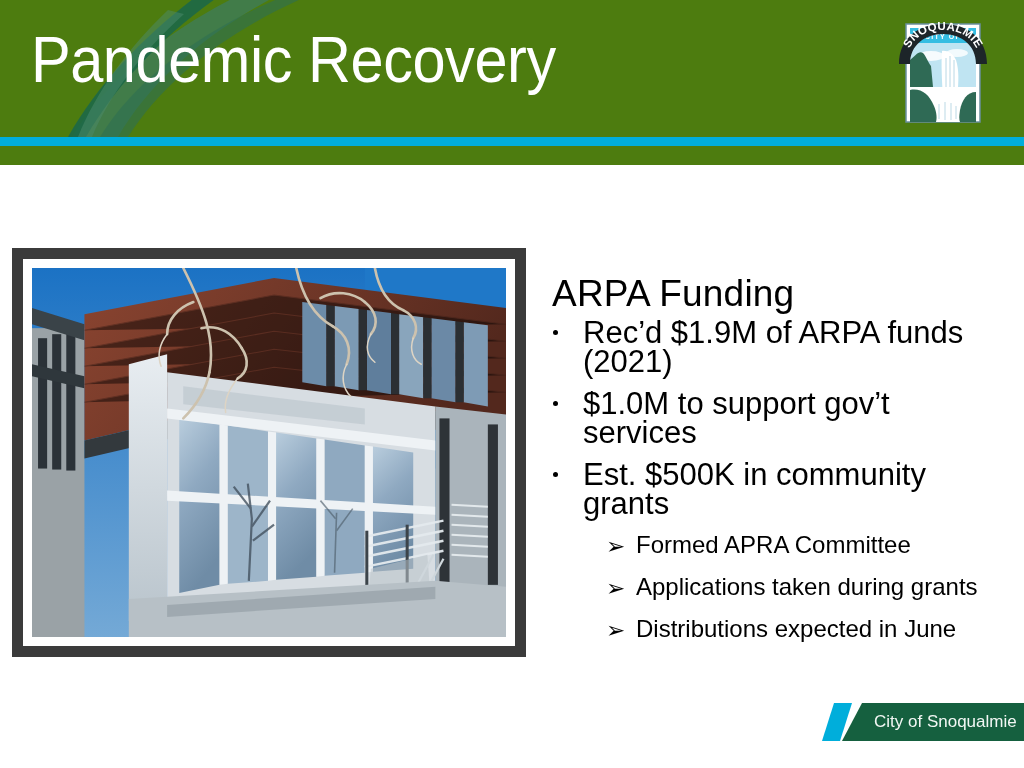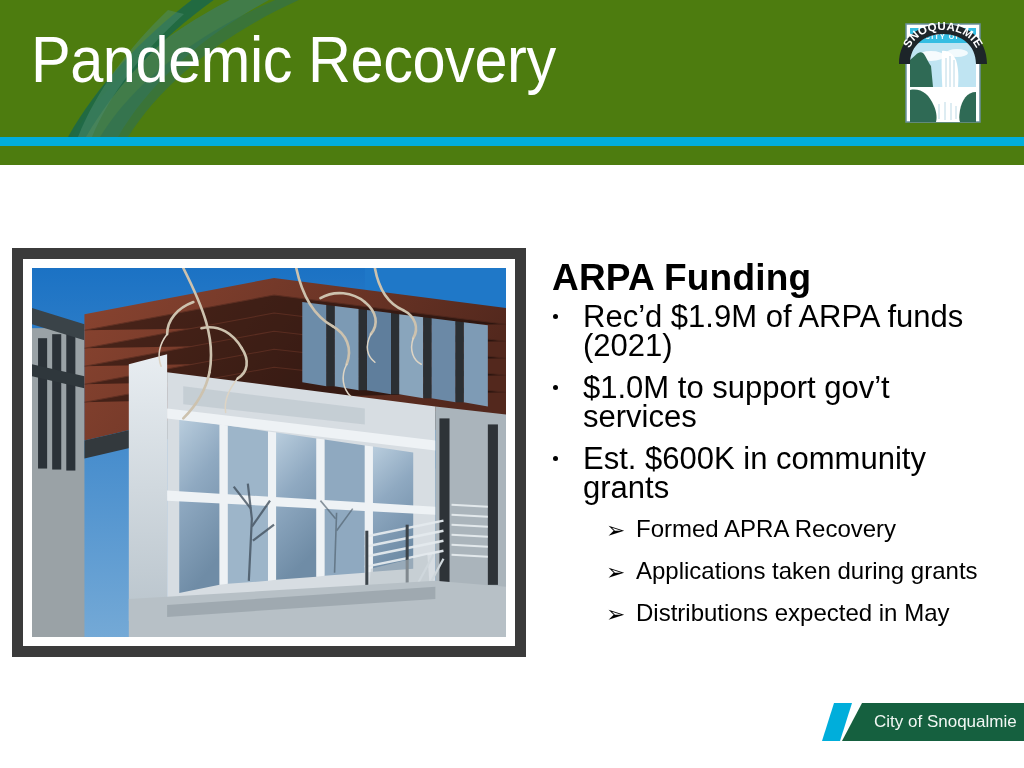--- a/index.html
+++ b/index.html
@@ -84,24 +84,24 @@
   #photo-image svg { display: block; width: 100%; height: 100%; }
 
   
   #content-block {
     position: absolute;
     left: 549px; top: 256px;
     width: 462px;
   }
   #content-heading {
     font-size: 37px;
-    font-weight: bold;
+    font-weight: normal;
     color: #000000;
     line-height: 44px;
-    margin: 0 0 2px 3px;
+    margin: 16px 0 2px 3px;
     letter-spacing: 0.2px;
   }
   ul.bullets {
     list-style: none;
     margin: 0;
     padding: 0;
   }
   li.bullet-l1 {
     position: relative;
     padding-left: 34px;
@@ -391,36 +391,36 @@
       <span class="bullet-text">Rec’d $1.9M of ARPA funds (2021)</span>
     </li>
 
     <li class="bullet-l1">
       <span class="marker-dot"></span>
       <span class="bullet-text">$1.0M  to support gov’t  services</span>
     </li>
 
     <li class="bullet-l1">
       <span class="marker-dot"></span>
-      <span class="bullet-text">Est. $600K in community grants</span>
+      <span class="bullet-text">Est. $500K in community grants</span>
     </li>
 
     <li class="bullet-l2">
       <span class="marker-arrow">➢</span>
-      <span class="bullet-text">Formed APRA Recovery</span>
+      <span class="bullet-text">Formed APRA Committee</span>
     </li>
 
     <li class="bullet-l2">
       <span class="marker-arrow">➢</span>
       <span class="bullet-text">Applications taken during grants</span>
     </li>
 
     <li class="bullet-l2">
       <span class="marker-arrow">➢</span>
-      <span class="bullet-text">Distributions expected in May</span>
+      <span class="bullet-text">Distributions expected in June</span>
     </li>
 
 
   </ul>
 </div>
 
 <div id="footer-banner">
   <div id="footer-cyan"></div>
   <div id="footer-green"></div>
   <div id="footer-label">City of Snoqualmie</div>

